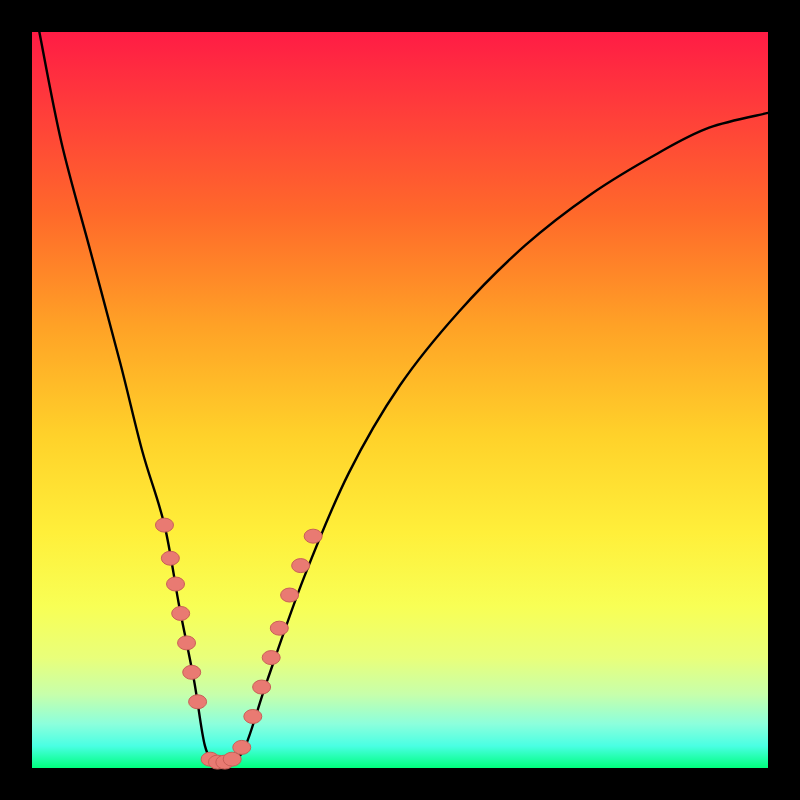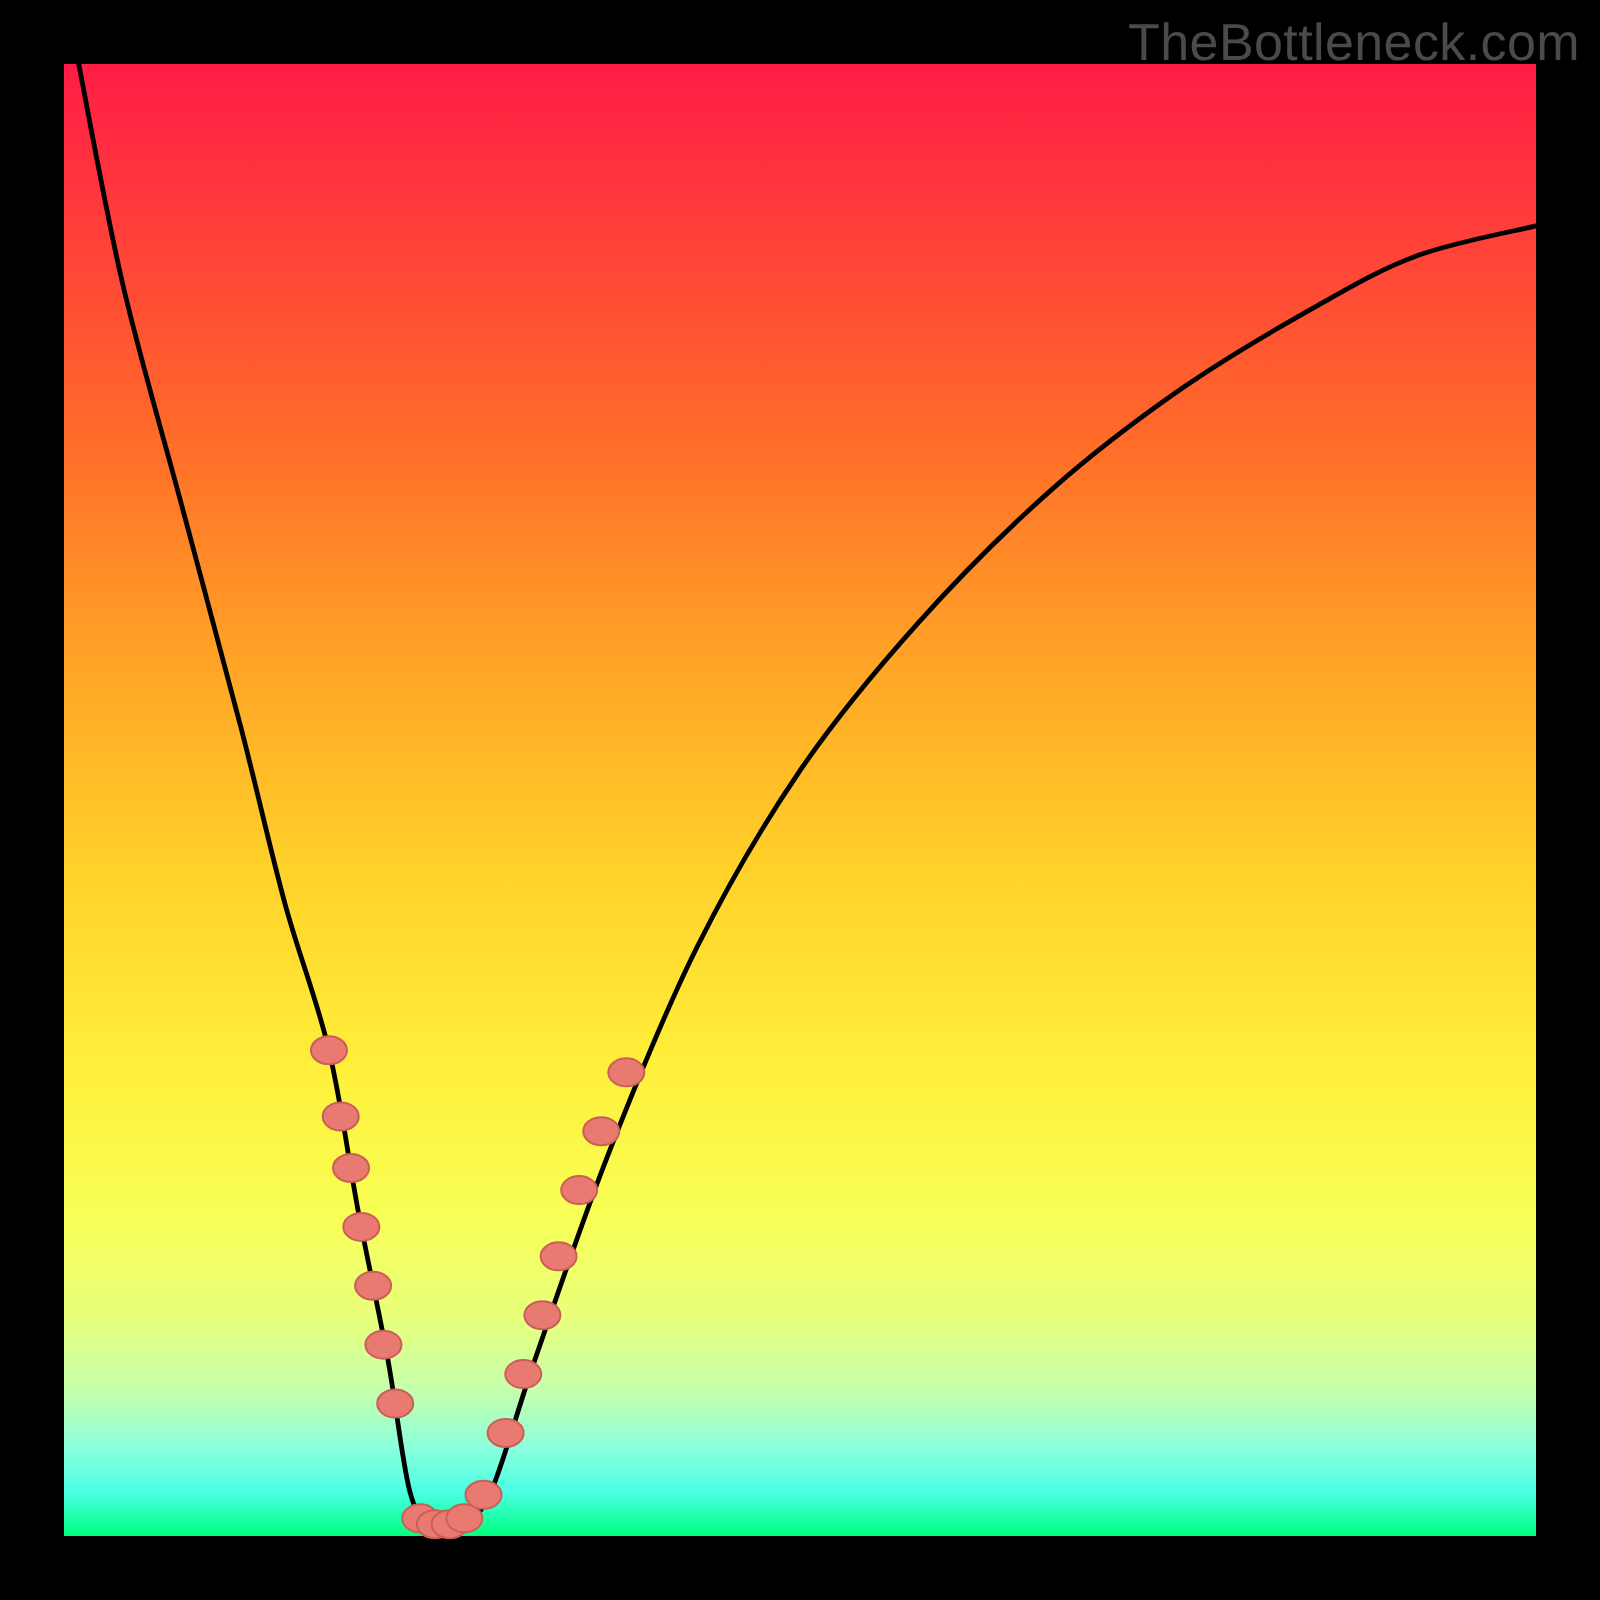--- a/index.html
+++ b/index.html
@@ -79,14 +79,13 @@
           <ellipse cx="220.80" cy="684.48" rx="9" ry="7" fill="#e97a72" stroke="#c95f57" stroke-width="1"></ellipse>
           <ellipse cx="229.63" cy="655.04" rx="9" ry="7" fill="#e97a72" stroke="#c95f57" stroke-width="1"></ellipse>
           <ellipse cx="239.20" cy="625.60" rx="9" ry="7" fill="#e97a72" stroke="#c95f57" stroke-width="1"></ellipse>
           <ellipse cx="247.30" cy="596.16" rx="9" ry="7" fill="#e97a72" stroke="#c95f57" stroke-width="1"></ellipse>
           <ellipse cx="257.60" cy="563.04" rx="9" ry="7" fill="#e97a72" stroke="#c95f57" stroke-width="1"></ellipse>
           <ellipse cx="268.64" cy="533.60" rx="9" ry="7" fill="#e97a72" stroke="#c95f57" stroke-width="1"></ellipse>
           <ellipse cx="281.15" cy="504.16" rx="9" ry="7" fill="#e97a72" stroke="#c95f57" stroke-width="1"></ellipse>
         </g>
     </svg>
   </div>
-  <div class="watermark">TheBottleneck.com</div>
 </div>
 
 </body></html>

